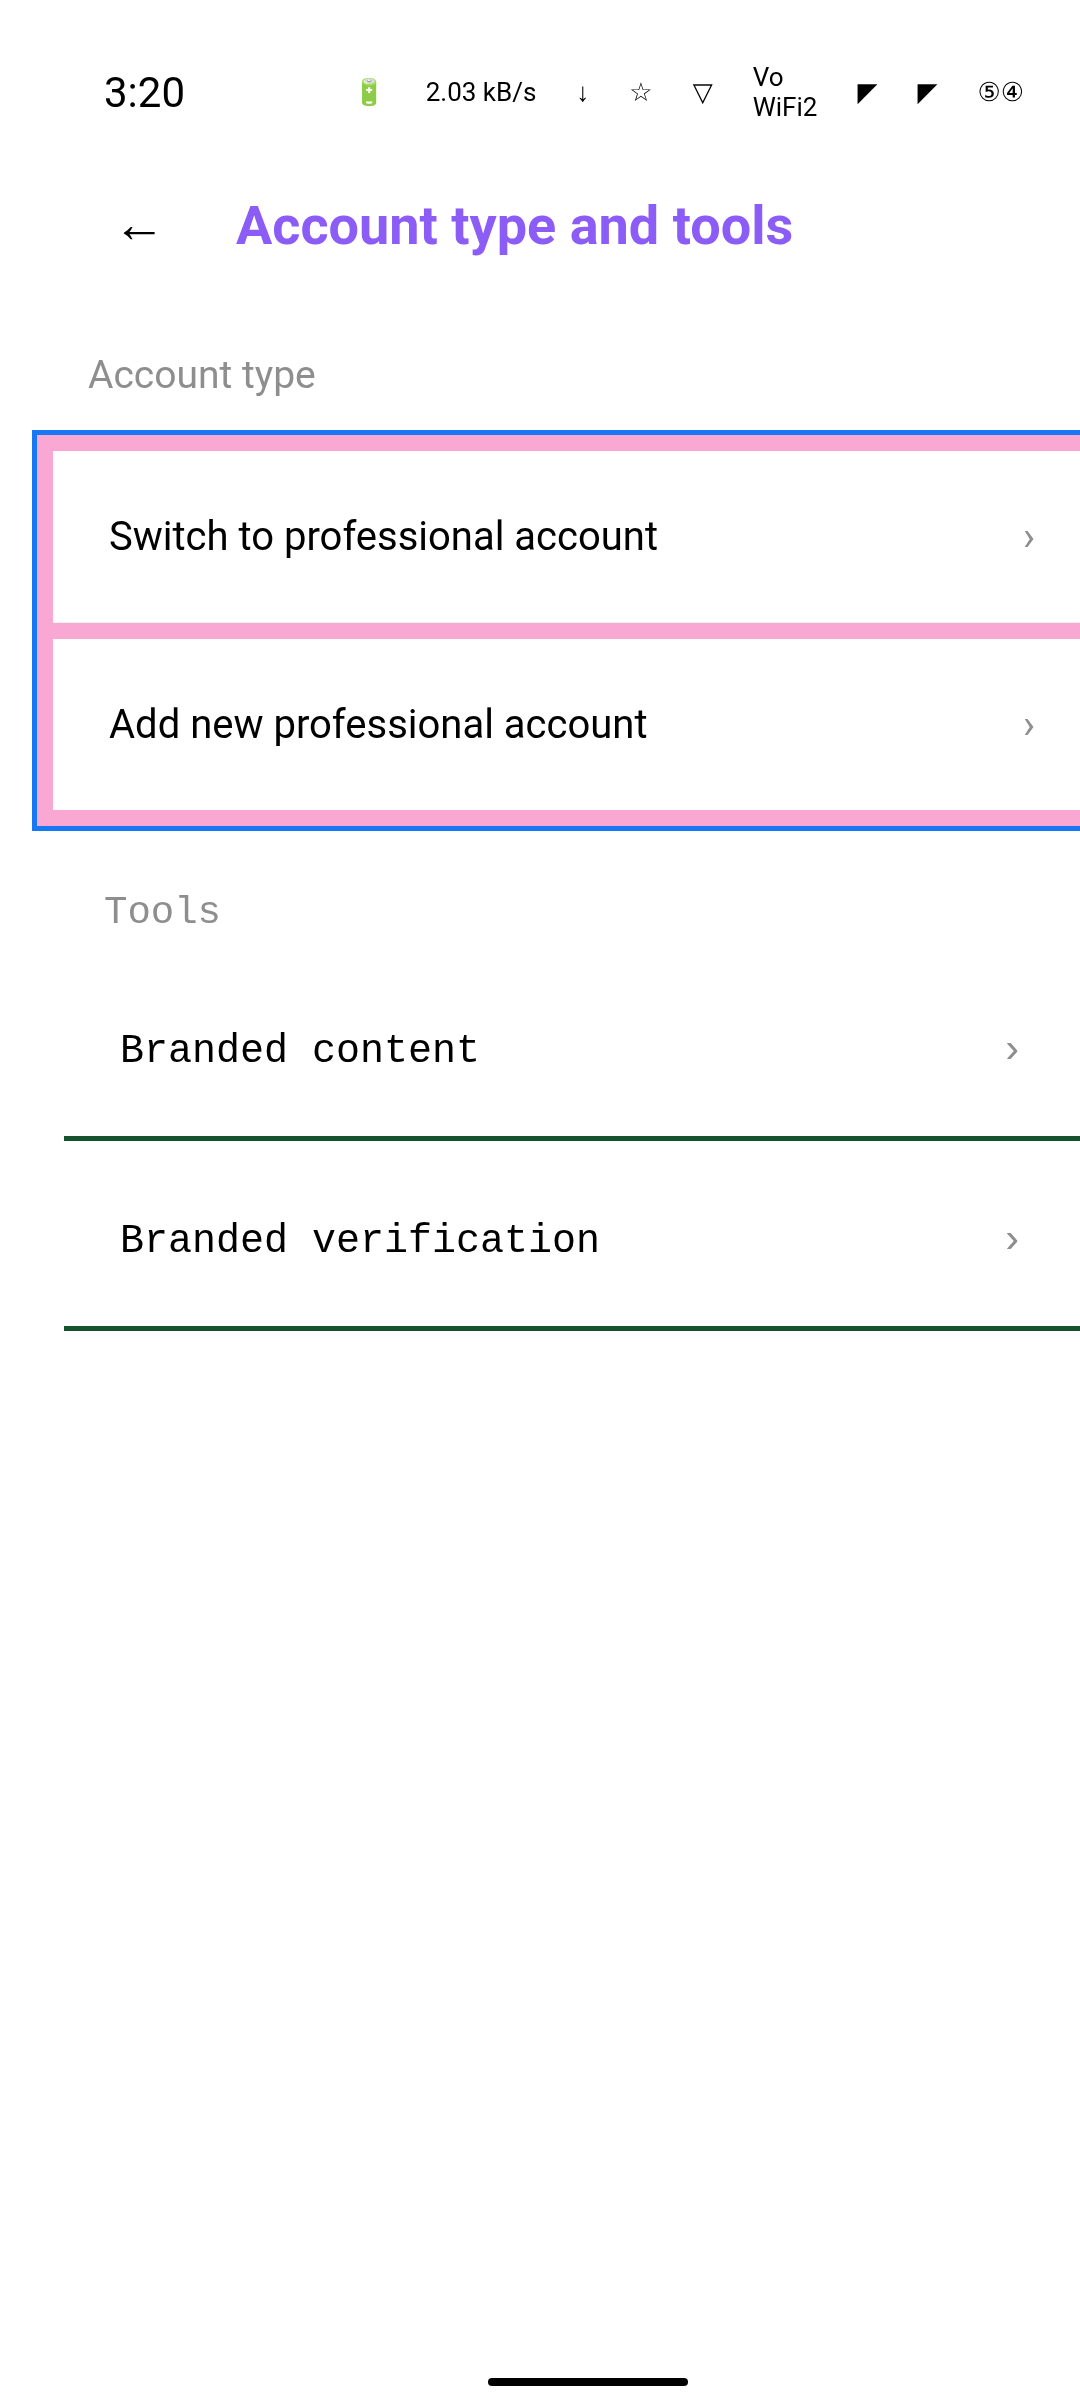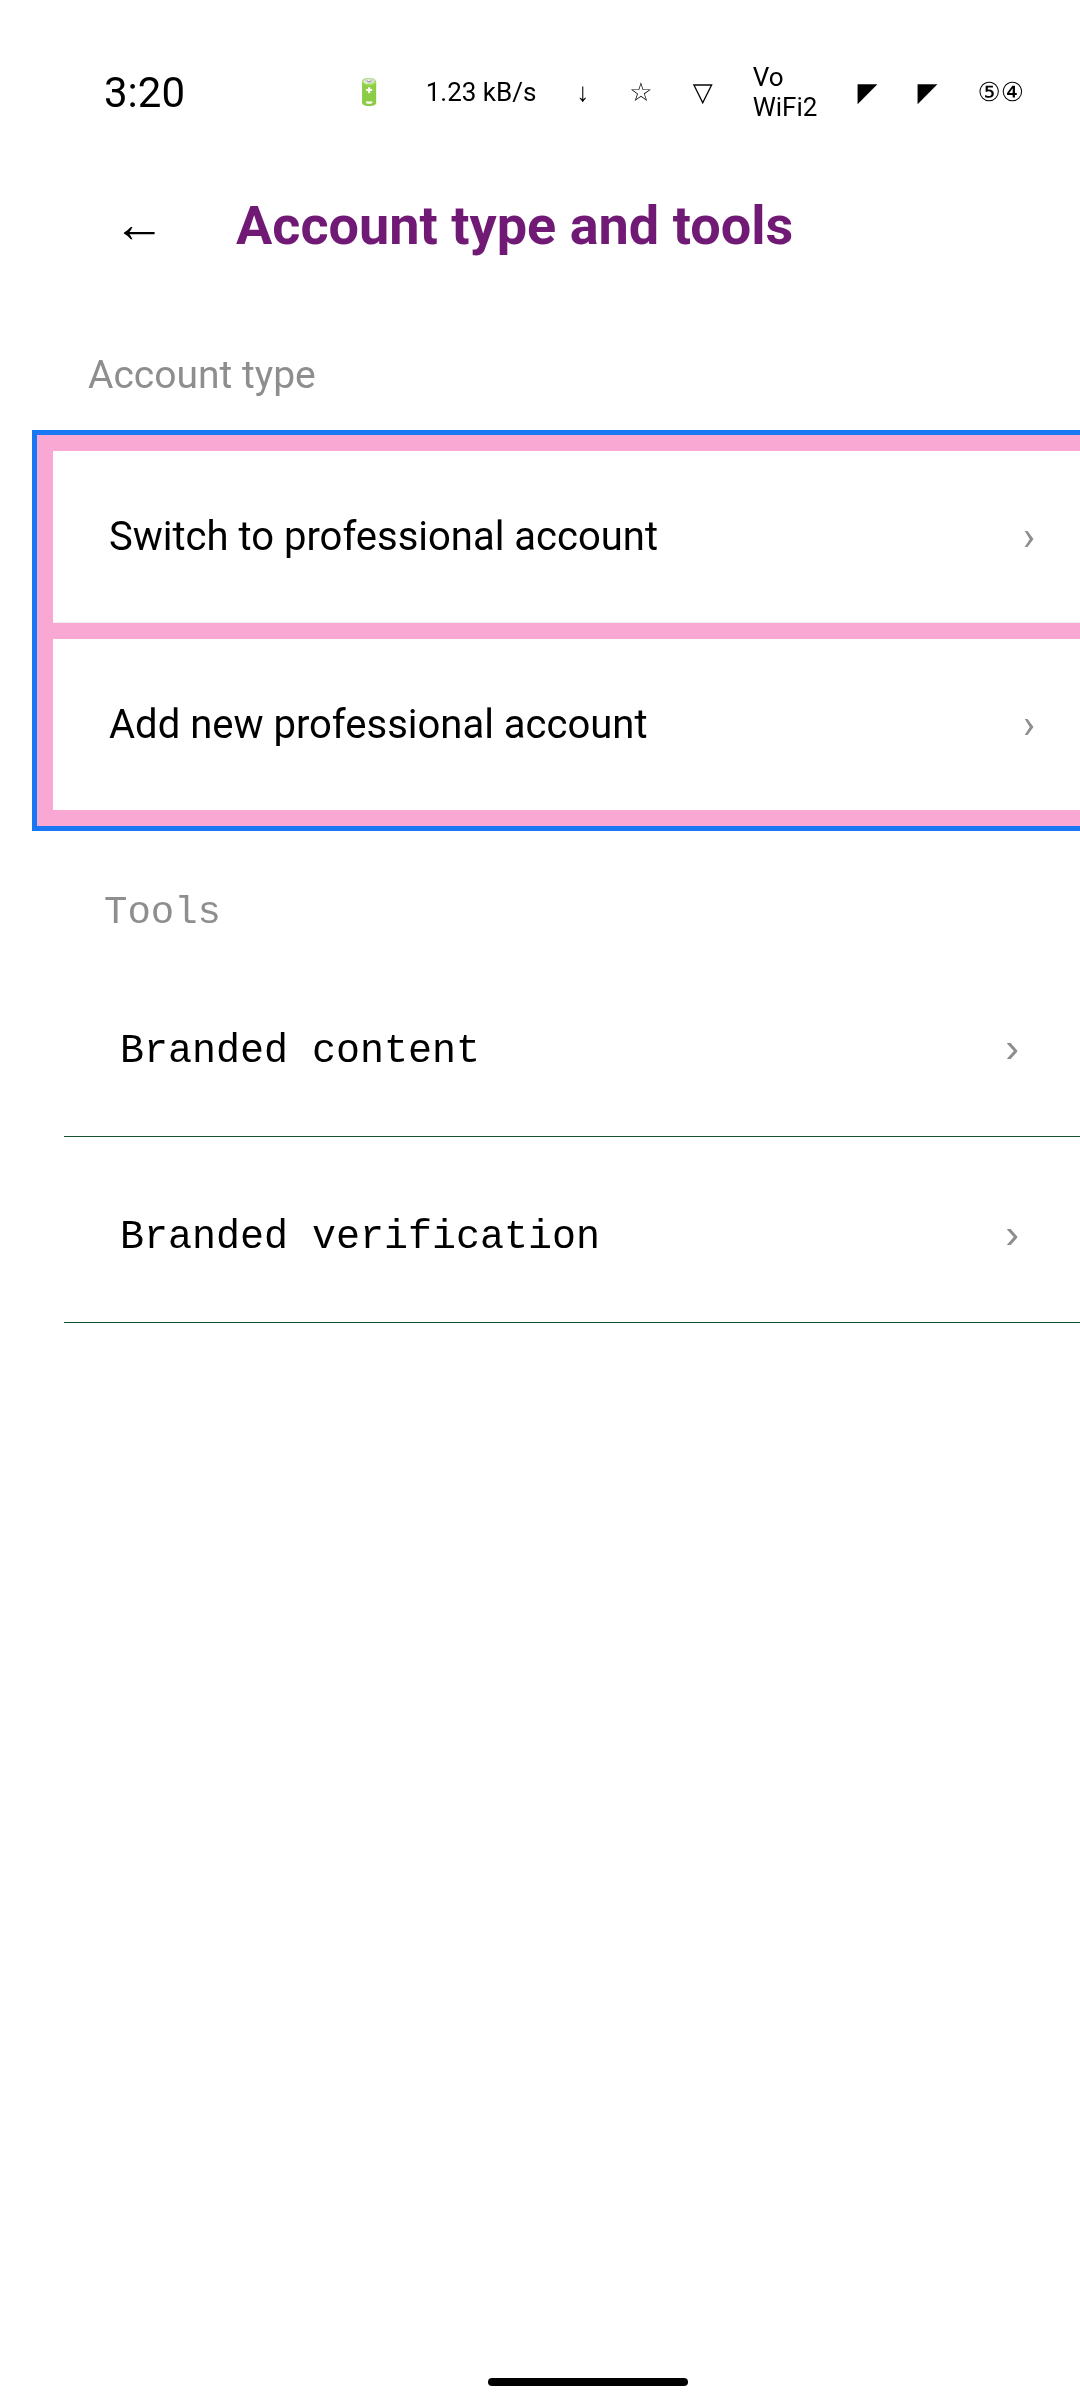--- a/index.html
+++ b/index.html
@@ -66,21 +66,21 @@
 
     .back-arrow {
       font-size: 52px;
       color: #000000;
       line-height: 1;
     }
 
     .header-title {
       font-size: 54px;
       font-weight: 700;
-      color: #701a75;
+      color: #8b5cf6;
     }
 
     
     .section-label {
       padding: 30px 40px 16px 40px;
       font-size: 39px;
       color: #8e8e8e;
       font-weight: 400;
     }
 
@@ -122,21 +122,21 @@
       font-family: Liberation Mono, monospace;
     }
 
     .tools-menu-item {
       display: flex;
       align-items: center;
       justify-content: space-between;
       padding: 46px 40px;
       background: #ffffff;
       cursor: pointer;
-      border-bottom: 1px solid #14532d;
+      border-bottom: 5px solid #14532d;
     }
 
     .tools-menu-item:first-of-type {
       border-top: 1px solid #efefef;
     }
 
     .tools-menu-item-label {
       font-size: 40px;
       color: #000000;
       font-weight: 400;
@@ -154,21 +154,21 @@
       border-radius: 10px;
     }
   </style>
 </head>
 <body>
 
 <div class="status-bar">
   <span class="status-time">3:20</span>
   <div class="status-icons">
     <span class="status-icon-text">🔋</span>
-    <span class="status-icon-text">1.23 kB/s</span>
+    <span class="status-icon-text">2.03 kB/s</span>
     <span class="status-icon-text">↓</span>
     <span class="status-icon-text">☆</span>
     <span class="status-icon-text">▽</span>
     <span class="status-icon-text">Vo<br>WiFi2</span>
     <span class="status-icon-text">◤</span>
     <span class="status-icon-text">◤</span>
     <span class="status-icon-text">⑤④</span>
   </div>
 </div>
 

